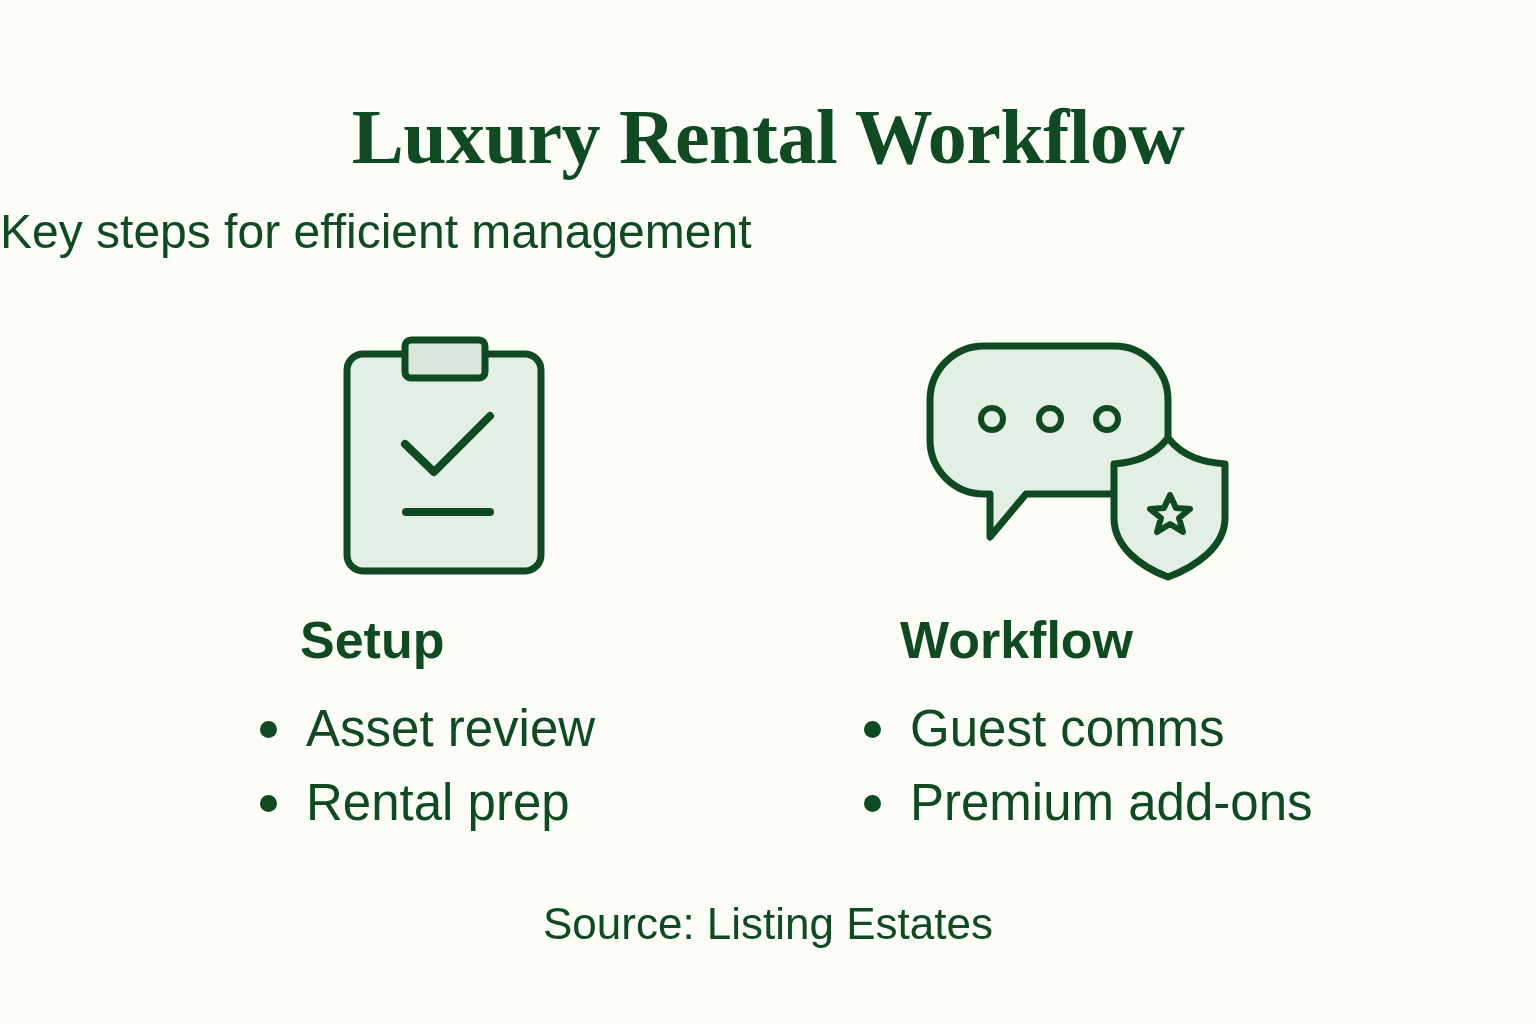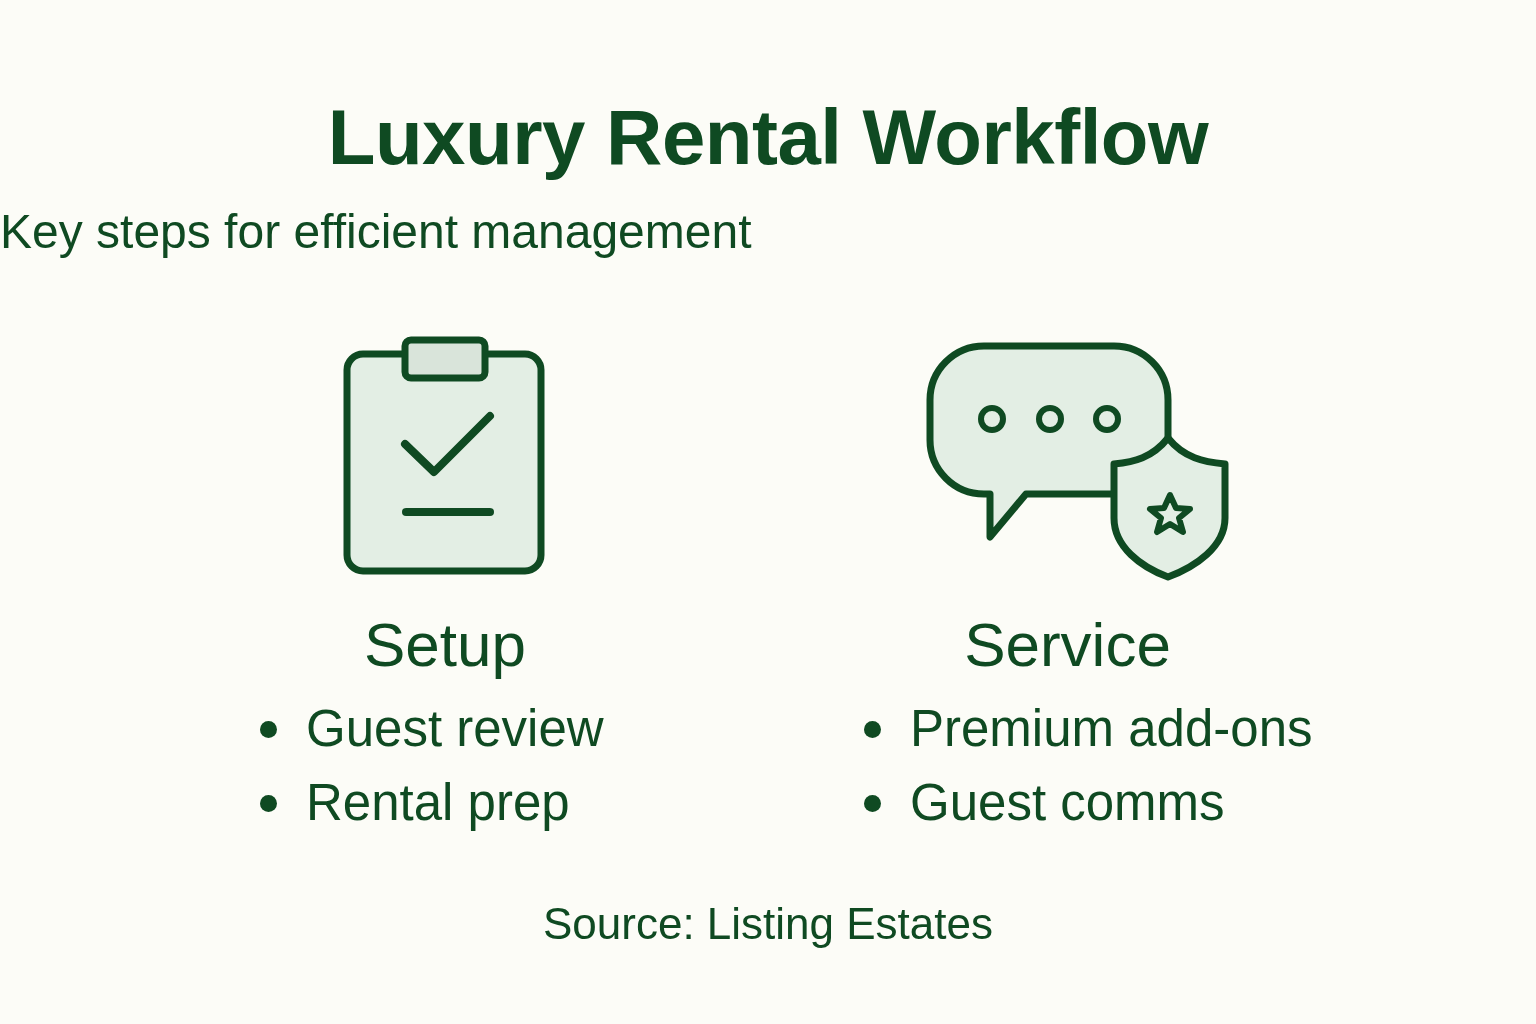--- a/index.html
+++ b/index.html
@@ -6,32 +6,31 @@
     body {
       width: 1536px; height: 1024px; overflow: hidden;
       background: #fcfcf7;
       color: #0f4a22;
       font-family: "Liberation Sans", "DejaVu Sans", sans-serif;
       position: relative;
     }
     .title {
       position: absolute; left: 0; right: 0; top: 98px;
       text-align: center; font-size: 78px; font-weight: bold;
-      letter-spacing: -0.5px; line-height: 1;
+      letter-spacing: -0.5px; line-height: 1; font-family: Liberation Serif, serif;
     }
     .subtitle {
       position: absolute; left: 0; right: 0; top: 208px;
       font-size: 48px; font-weight: normal;
       line-height: 1;
     }
     .icon { position: absolute; }
     .icon svg { display: block; }
     .col-head {
-      position: absolute; font-size: 62px; font-weight: normal; line-height: 1;
-      text-align: center;
+      position: absolute; font-size: 52px; font-weight: bold; line-height: 1;
     }
     ul.items {
       position: absolute; margin: 0; padding: 0; list-style: none;
     }
     ul.items li {
       font-size: 51px; line-height: 74px; display: flex; align-items: center;
     }
     ul.items li .dot {
       width: 17px; height: 17px; border-radius: 50%; background: #0f4a22;
       margin-right: 29px; margin-left: 4px; flex: none;
@@ -52,43 +51,43 @@
     <rect x="7" y="20" width="194" height="217" rx="16" fill="#e3eee4" stroke="#0f4a22" stroke-width="7"></rect>
     <rect x="65" y="6" width="80" height="38" rx="6" fill="#d9e4da" stroke="#0f4a22" stroke-width="7"></rect>
     <polyline points="65,110 94,138 150,82" fill="none" stroke="#0f4a22" stroke-width="8" stroke-linecap="round" stroke-linejoin="round"></polyline>
     <line x1="66" y1="178" x2="150" y2="178" stroke="#0f4a22" stroke-width="8" stroke-linecap="round"></line>
   </svg>
 </div>
 <div class="col-head" style="left:300px; width:290px; top:614px;">Setup</div>
 <ul class="items" style="left:256px; top:692px;">
   <li>
       <span class="dot"></span>
-      <span>Guest review</span>
+      <span>Asset review</span>
     </li>
   <li>
       <span class="dot"></span>
       <span>Rental prep</span>
     </li>
 </ul>
 
 <div class="icon" style="left:926px; top:342px;">
   <svg width="310" height="245" viewBox="0 0 310 245">
     <path d="M58,4 H188 A54,54 0 0 1 242,58 V98 A54,54 0 0 1 188,152 H100 L64,195 V152 H58 A54,54 0 0 1 4,98 V58 A54,54 0 0 1 58,4 Z" fill="#e3eee4" stroke="#0f4a22" stroke-width="7" stroke-linejoin="round"></path>
     <circle cx="66" cy="77" r="11" fill="#e3eee4" stroke="#0f4a22" stroke-width="6"></circle>
     <circle cx="124" cy="77" r="11" fill="#e3eee4" stroke="#0f4a22" stroke-width="6"></circle>
     <circle cx="181" cy="77" r="11" fill="#e3eee4" stroke="#0f4a22" stroke-width="6"></circle>
     <path d="M242,96 C226,116 208,120 188,122 V176 C188,205 215,225 242,235 C269,225 299,205 299,176 V122 C278,120 258,116 242,96 Z" fill="#e3eee4" stroke="#0f4a22" stroke-width="7" stroke-linejoin="round"></path>
     <polygon points="244,153 250,166 264,167 253,176 257,190 244,182 231,190 235,176 224,167 238,166" fill="#e3eee4" stroke="#0f4a22" stroke-width="6" stroke-linejoin="round"></polygon>
   </svg>
 </div>
-<div class="col-head" style="left:900px; width:335px; top:614px;">Service</div>
+<div class="col-head" style="left:900px; width:335px; top:614px;">Workflow</div>
 <ul class="items" style="left:860px; top:692px;">
   <li>
       <span class="dot"></span>
-      <span>Premium add-ons</span>
+      <span>Guest comms</span>
     </li>
   <li>
       <span class="dot"></span>
-      <span>Guest comms</span>
+      <span>Premium add-ons</span>
     </li>
 </ul>
 
 <div class="source">Source: Listing Estates</div>
 
 </body></html>

